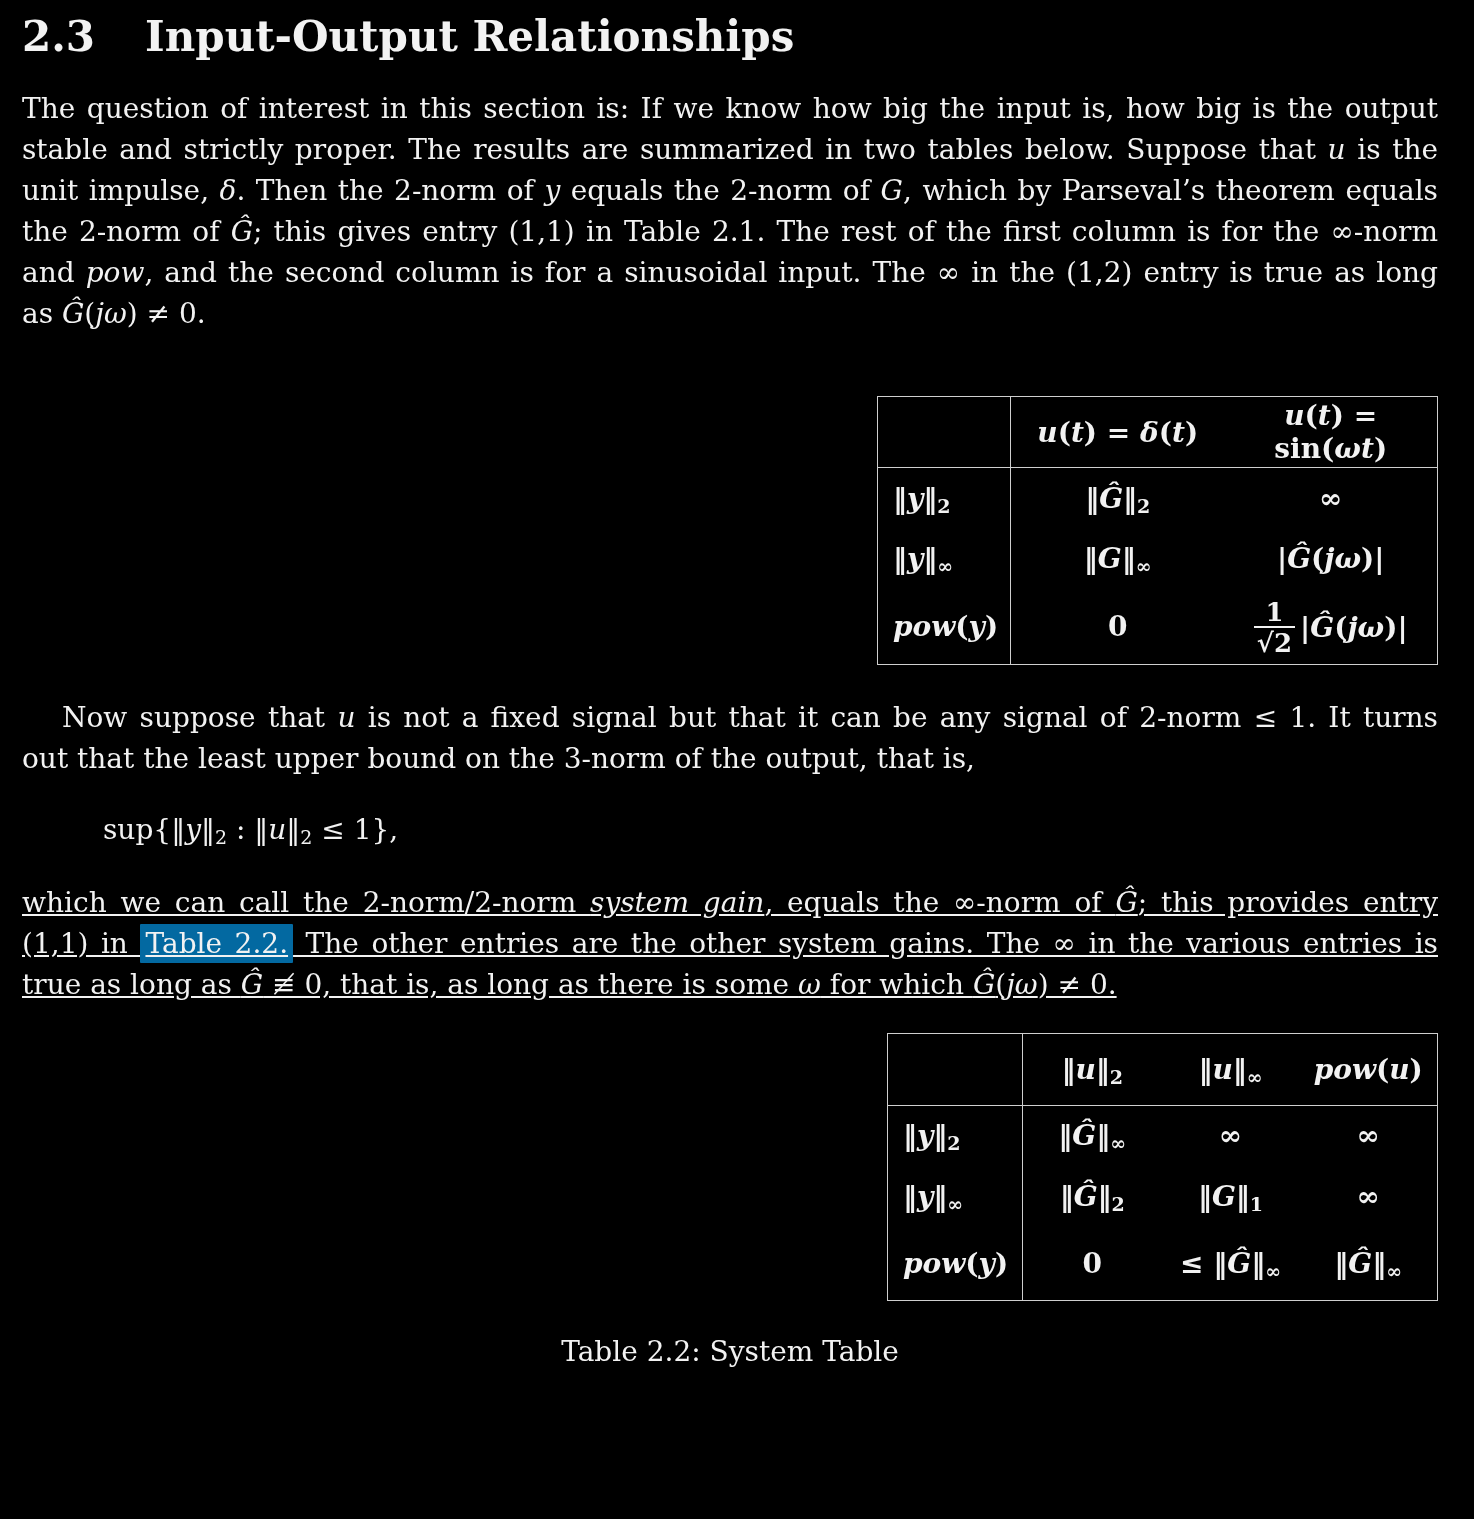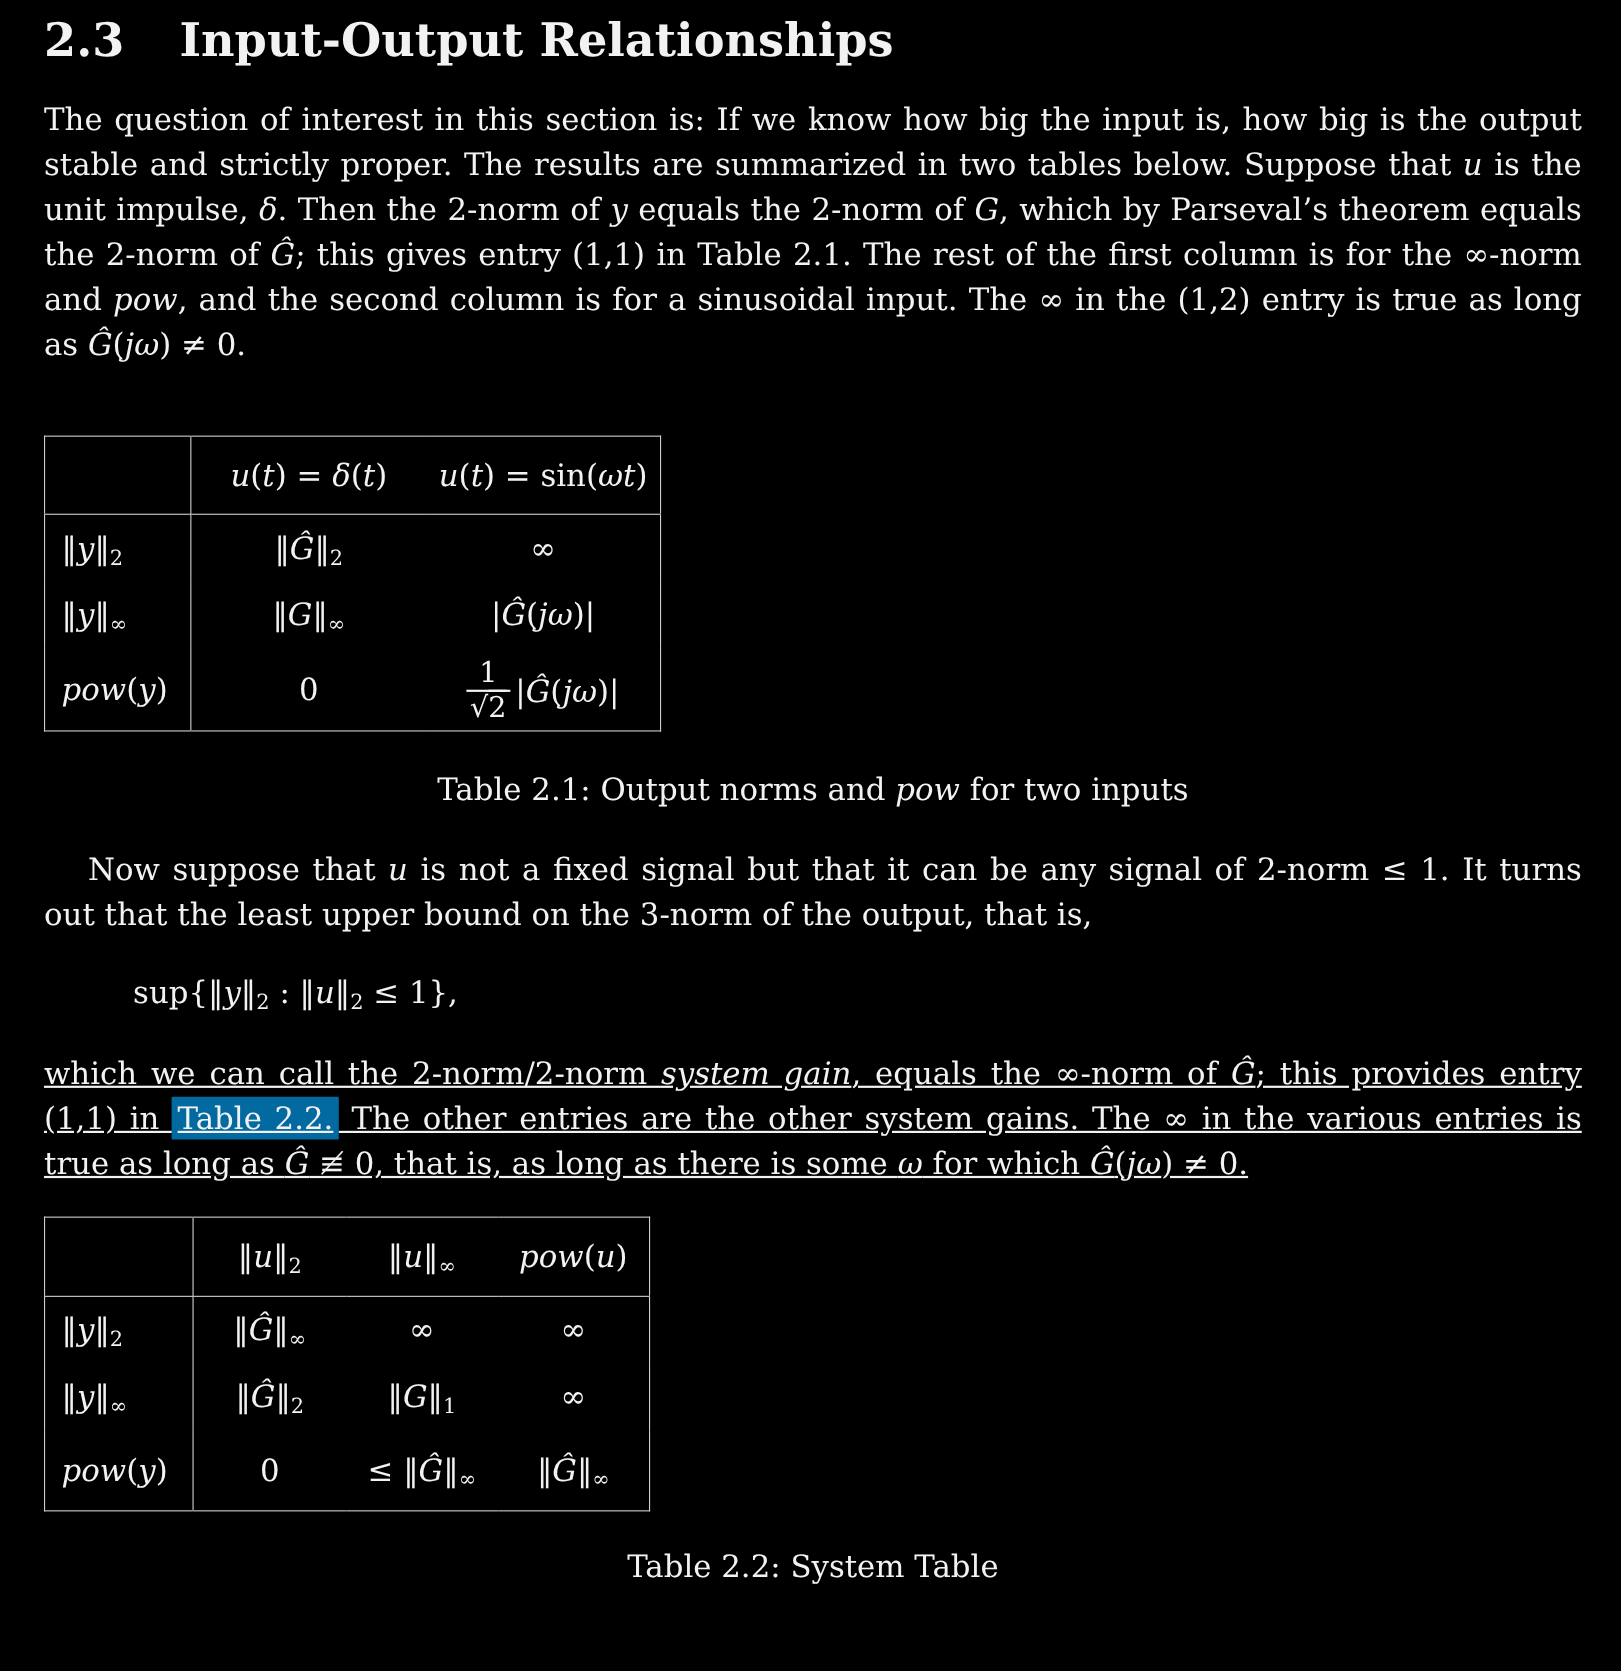--- a/index.html
+++ b/index.html
@@ -5,21 +5,21 @@
 <style>
   html, body { margin: 0; padding: 0; }
   body {
     width: 1474px; height: 1519px;
     background: #000000;
     color: #f2f2f2;
     font-family: "DejaVu Serif", "DejaVu Sans", serif;
     font-size: 28px;
     overflow: hidden;
   }
-  .page { padding: 14px 36px 0 40px; }
+  .page { padding: 14px 36px 0 22px; }
 
   .section-heading {
     display: flex; gap: 50px;
     font-size: 42px; font-weight: bold;
     margin: 0; line-height: 1.1;
   }
 
   .para { margin: 0; }
   .para .line {
     line-height: 41px;
@@ -33,21 +33,21 @@
   .para1 { margin-top: 28px; }
   .para2 { margin-top: 32px; }
   .para3 { margin-top: 32px; text-decoration: underline; }
 
   .equation { margin: 30px 0 0 81px; line-height: 41px; }
 
   sub { font-size: 0.68em; vertical-align: -0.28em; line-height: 0; }
   i { font-style: italic; }
   .ovl { text-decoration: overline; }
 
-  .tablewrap { display: flex; justify-content: flex-start; }
+  .tablewrap { display: flex; justify-content: flex-end; font-weight: bold; }
   .tw1 { margin-top: 62px; }
   .tw2 { margin-top: 28px; }
 
   table { border-collapse: collapse; border: 1.5px solid #cfcfcf; table-layout: fixed; }
   td { font-size: 28px; vertical-align: middle; overflow: visible; }
   thead td { border-bottom: 1.5px solid #cfcfcf; text-align: center; }
   td.lbl { border-right: 1.5px solid #cfcfcf; text-align: left; padding-left: 15px; }
   td.val { text-align: center; }
 
   .t1 thead tr { height: 71px; }
@@ -133,21 +133,20 @@
                 <span class="fden">√<span class="ovl">2</span></span>
               </span>
               <span>|<i>Ĝ</i>(<i>jω</i>)|</span>
             </span>
           </td>
         </tr>
       </tbody>
     </table>
   </div>
 
-  <div class="caption cap1">Table 2.1: Output norms and <i>pow</i> for two inputs</div>
 
   <div class="para para2">
     <div class="line indent">Now suppose that <i>u</i> is not a fixed signal but that it can be any signal of 2-norm ≤ 1. It turns</div>
     <div class="line last">out that the least upper bound on the 3-norm of the output, that is,</div>
   </div>
 
   <div class="equation">sup{‖<i>y</i>‖<sub>2</sub> : ‖<i>u</i>‖<sub>2</sub> ≤ 1},</div>
 
   <div class="para para3">
     <div class="line">which we can call the 2-norm/2-norm <i>system gain</i>, equals the ∞-norm of <i>Ĝ</i>; this provides entry</div>

